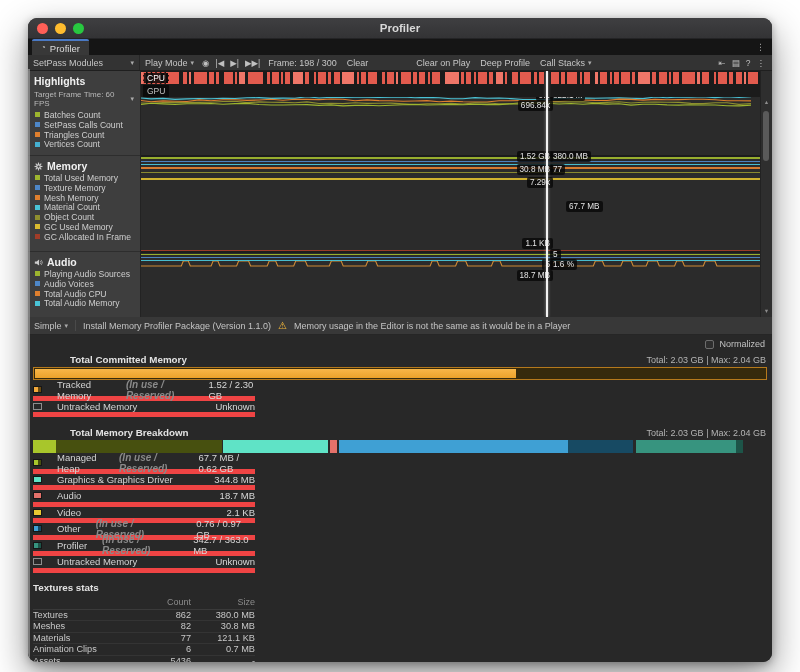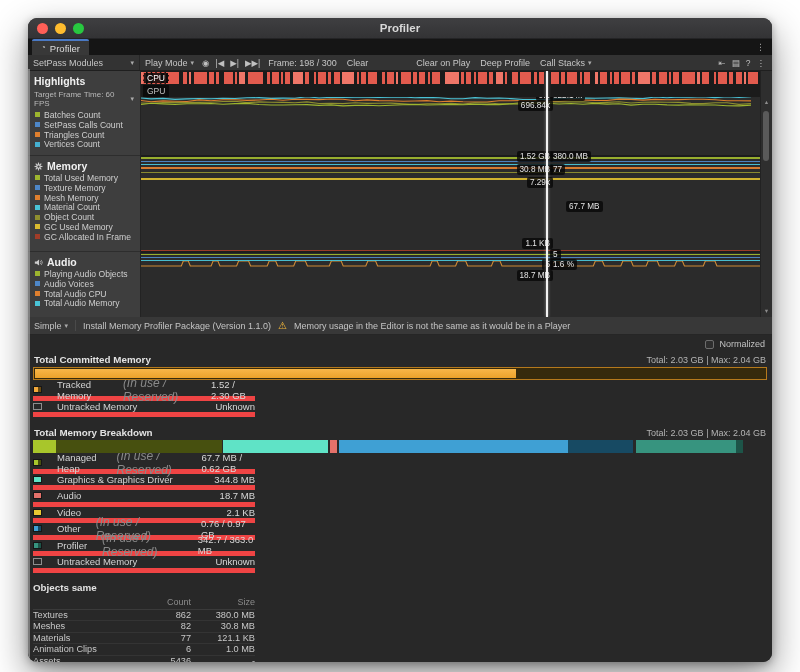--- a/index.html
+++ b/index.html
@@ -59,34 +59,34 @@
   .edge-strip{position:absolute;left:0;top:51px;bottom:0;width:2px;background:#9d9d9d;opacity:.7;z-index:9;}
   
   .bottom{height:348px;background:#282828;font-size:9.5px;color:#c6c6c6;overflow:hidden;}
   .bp-toolbar{height:17px;background:#383838;border-bottom:1px solid #262626;display:flex;align-items:center;
               gap:7px;padding:0 6px;font-size:9px;color:#c4c4c4;}
   .bp-sep{width:1px;height:11px;background:#4a4a4a;}
   .warn-icon{color:#f3b73a;font-size:10px;line-height:10px;}
   .bp-normalized{display:flex;justify-content:flex-end;align-items:center;gap:5px;padding:4px 7px 2px;color:#c2c2c2;font-size:9px;}
   .checkbox{width:9px;height:9px;background:#2e2e2e;border:1px solid #6d6d6d;border-radius:2px;box-sizing:border-box;}
   .sec-head{display:flex;justify-content:space-between;align-items:baseline;padding:3px 6px 2px;}
-  .sec-title{font-weight:bold;color:#e2e2e2;font-size:9.8px;}
+  .sec-title{font-weight:bold;color:#e2e2e2;font-size:9.8px;margin-left:36px;}
   .sec-totals{color:#b4b4b4;font-size:9px;}
   .bigbar{height:13px;margin:0 5px 4px;position:relative;box-sizing:border-box;}
   .committed-bar{border:1px solid #b5791c;background:#362a0c;}
   .committed-fill{position:absolute;left:1px;top:1px;bottom:1px;background:linear-gradient(#f8b648,#eca22b);}
   .breakdown-bar{display:flex;align-items:stretch;}
   .seg{position:relative;height:13px;flex:none;}
   .seg-fill{position:absolute;left:0;top:0;bottom:0;}
   .legend{margin:0 0 0 5px;width:222px;}
   .legend-row{display:flex;align-items:center;gap:15px;height:11.5px;border-bottom:5px solid #ef4444;}
   .sw{width:9px;height:7px;flex:none;border:1px solid #161616;box-sizing:border-box;}
   .sw.empty{background:transparent;border:1px solid #8d8d8d;}
   .lg-label{color:#d4d4d4;}
-  .lg-note{color:#8a8a8a;font-style:italic;font-size:12px;}
+  .lg-note{color:#8a8a8a;font-style:italic;font-size:10px;font-weight:bold;}
   .lg-val{margin-left:auto;color:#d8d8d8;}
   .objects{margin:9px 0 0 5px;width:222px;}
   .obj-title{font-weight:bold;color:#e2e2e2;font-size:9.8px;padding-bottom:4px;}
   .obj-head{display:flex;color:#8b8b8b;font-size:9px;padding-bottom:2px;border-bottom:1px solid #3a3a3a;}
   .obj-row{display:flex;align-items:center;height:10.5px;border-bottom:1px solid #343434;color:#c8c8c8;font-size:9.2px;}
   .c-name{flex:1;}
   .c-count{width:52px;text-align:right;}
   .c-size{width:64px;text-align:right;}
 </style>
 </head>
@@ -214,21 +214,21 @@
         <div class="side-sec" style="top: 180px; height: 66px;">
           <div class="side-head">
             <svg class="side-ic" viewBox="0 0 16 16">
               <path d="M1.5 6h3.2L9 2.8v10.4L4.7 10H1.5z" fill="#cccccc"></path>
               <path d="M11 5a4.2 4.2 0 010 6M12.8 3.4a6.6 6.6 0 010 9.2" stroke="#cccccc" stroke-width="1.1" fill="none"></path>
             </svg>
             <span>Audio</span>
           </div>
           <div class="side-item">
             <span class="sq" style="background:#9db52e"></span>
-            <span>Playing Audio Objects</span>
+            <span>Playing Audio Sources</span>
           </div>
           <div class="side-item">
             <span class="sq" style="background:#4e87c8"></span>
             <span>Audio Voices</span>
           </div>
           <div class="side-item">
             <span class="sq" style="background:#df7f2e"></span>
             <span>Total Audio CPU</span>
           </div>
           <div class="side-item">
@@ -454,21 +454,21 @@
           <span class="lg-val">342.7 / 363.0 MB</span>
         </div>
         <div class="legend-row">
           <span class="sw empty"></span>
           <span class="lg-label">Untracked Memory</span>
           <span class="lg-val">Unknown</span>
         </div>
       </div>
 
     <div class="objects">
-      <div class="obj-title">Objects same</div>
+      <div class="obj-title">Textures stats</div>
       <div class="obj-head">
         <span class="c-name"></span>
         <span class="c-count">Count</span>
         <span class="c-size">Size</span>
       </div>
       <div id="obj-rows">
           <div class="obj-row">
             <span class="c-name">Textures</span>
             <span class="c-count">862</span>
             <span class="c-size">380.0 MB</span>
@@ -479,21 +479,21 @@
             <span class="c-size">30.8 MB</span>
           </div>
           <div class="obj-row">
             <span class="c-name">Materials</span>
             <span class="c-count">77</span>
             <span class="c-size">121.1 KB</span>
           </div>
           <div class="obj-row">
             <span class="c-name">Animation Clips</span>
             <span class="c-count">6</span>
-            <span class="c-size">1.0 MB</span>
+            <span class="c-size">0.7 MB</span>
           </div>
           <div class="obj-row">
             <span class="c-name">Assets</span>
             <span class="c-count">5436</span>
             <span class="c-size">-</span>
           </div>
           <div class="obj-row">
             <span class="c-name">Game Objects</span>
             <span class="c-count">510</span>
             <span class="c-size">-</span>

